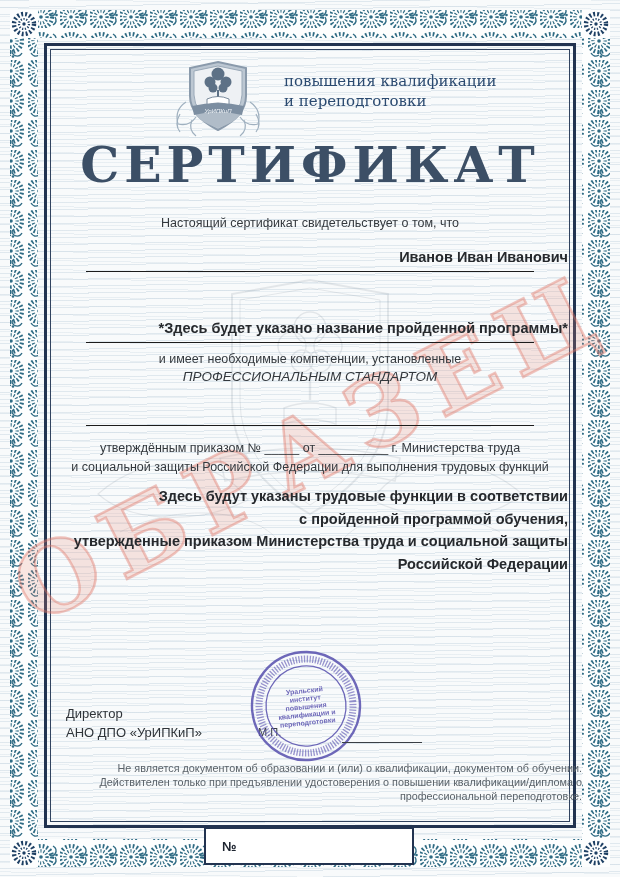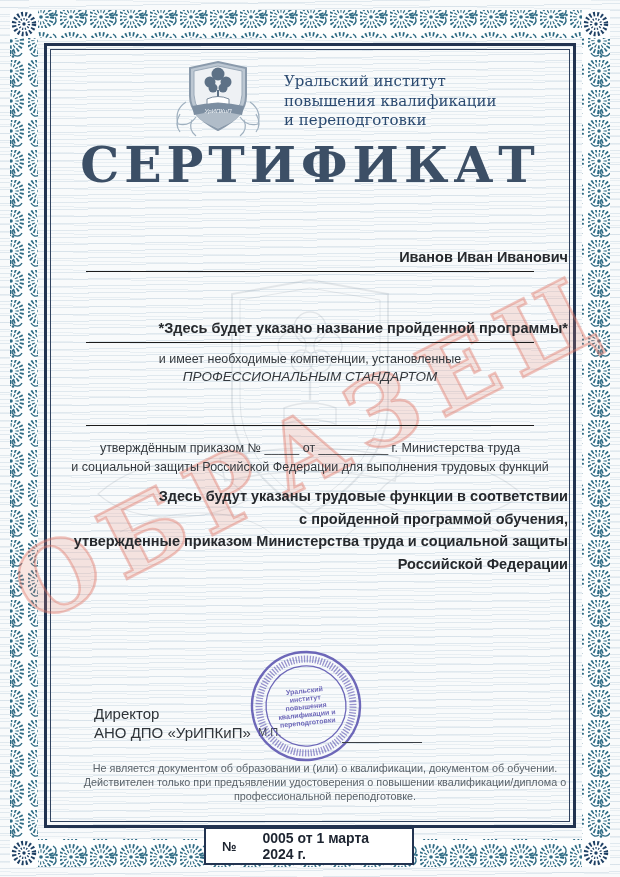--- a/index.html
+++ b/index.html
@@ -24,25 +24,25 @@
   .logo{left:162px; top:56px; width:112px; height:90px;}
   .inst{left:284px; top:72px; font-family:"DejaVu Serif", serif; font-size:15px; line-height:19.5px; color:#2b4a70;}
   .title{left:0; right:0; top:136px; text-align:center; font-family:"DejaVu Serif", serif;
     font-weight:800; font-size:49px; letter-spacing:5px; color:#3c4f66;}
   .ctr{left:52px; right:52px; text-align:center;}
   .t-reg{font-size:12.5px;}
   .t-big{font-size:13.5px;font-style:italic;}
   .t-bold{font-size:14.5px; font-weight:bold; color:#26292d;text-align:right;}
   .rule{left:86px; width:448px; border-top:1.5px solid #1c1c1c; height:0; z-index:4;}
   .funcs{left:52px; right:52px; top:485px; text-align:right; font-size:14.5px; font-weight:bold; line-height:22.5px; color:#26292d;}
-  .director{left:66px; top:704px; font-size:15px; line-height:19px; color:#2f3439;margin-left:28px;}
+  .director{left:66px; top:704px; font-size:13px; line-height:19px; color:#2f3439;}
   .mp{left:258px; top:726px; font-size:11px; color:#3a3f45;}
   .sig{left:342px; top:742px; width:80px; border-top:1.5px solid #3a3f45; height:0; z-index:6;}
   .stamp{position:absolute; left:249px; top:649px; width:114px; height:114px; z-index:5; opacity:.88; filter:blur(.3px);}
-  .disclaimer{left:50px; right:38px; top:762px; text-align:center; font-size:10.8px; line-height:13.8px; color:#5a6269;padding-left:18px;}
+  .disclaimer{left:50px; right:38px; top:762px; text-align:right; font-size:10.8px; line-height:13.8px; color:#5a6269;padding-left:18px;}
   .numbox{
     left:204px; top:827px; width:210px; height:38px; background:#fff; border:2.5px solid #223350;
     display:flex; align-items:center; padding:0 16px; box-sizing:border-box; z-index:6;
     font-weight:bold; color:#1d2430;
   }
   .numbox .no{font-size:13px; margin-right:26px;}
   .numbox .val{font-size:14px;}
 </style>
 </head>
 <body>
@@ -132,27 +132,27 @@
       <circle cx="51" cy="32" r="4.5"></circle>
         <circle cx="61" cy="32" r="4.5"></circle>
     </g>
     <path d="M56,34 v8" stroke="#5d7186" stroke-width="2"></path>
     <path d="M45,43 q11,-5 22,0 v6 q-11,-4 -22,0 z" fill="#ffffff" stroke="#5d7186" stroke-width="0.8"></path>
     <path d="M33,58 Q56,53 79,58 Q74,66 56,72 Q38,66 33,58 Z" fill="#b0bcc8"></path>
     <path d="M30,50 Q56,44 82,50 L80,59 Q56,53 32,59 Z" fill="#7c8ea1"></path>
     <text x="56" y="57" font-size="6" font-style="italic" fill="#f2f5f8" text-anchor="middle" font-family="Liberation Sans, sans-serif">УрИПКиП</text>
   </svg>
   <div class="abs inst">
-    <div>Уральский институт</div>
     <div>повышения квалификации</div>
     <div>и переподготовки</div>
   </div>
 
   <div class="abs title">СЕРТИФИКАТ</div>
 
+  <div class="abs ctr t-reg" style="top:216px">Настоящий сертификат свидетельствует о том, что</div>
   <div class="abs ctr t-bold" style="top:249px">Иванов Иван Иванович</div>
   <div class="abs rule" style="top:271px"></div>
   <div class="abs ctr t-bold" style="top:320px">*Здесь будет указано название пройденной программы*</div>
   <div class="abs rule" style="top:342px"></div>
   <div class="abs ctr t-reg" style="top:352px">и имеет необходимые компетенции, установленные</div>
   <div class="abs ctr t-big" style="top:369px">ПРОФЕССИОНАЛЬНЫМ СТАНДАРТОМ</div>
   <div class="abs rule" style="top:425px"></div>
   <div class="abs ctr t-reg" style="top:441px">утверждённым приказом № _____ от __________ г. Министерства труда</div>
   <div class="abs ctr t-reg" style="top:460px">и социальной защиты Российской Федерации для выполнения трудовых функций</div>
   <div class="abs funcs">
@@ -186,16 +186,15 @@
   </svg>
   <div class="abs sig"></div>
 
   <div class="abs disclaimer">
     <div>Не является документом об образовании и (или) о квалификации, документом об обучении.</div>
     <div>Действителен только при предъявлении удостоверения о повышении квалификации/диплома о</div>
     <div>профессиональной переподготовке.</div>
   </div>
   <div class="abs numbox">
     <span class="no">№</span>
-    <span class="val">0005 от 1 марта 2024 г.</span>
   </div>
 
 </div>
 
 </body></html>

